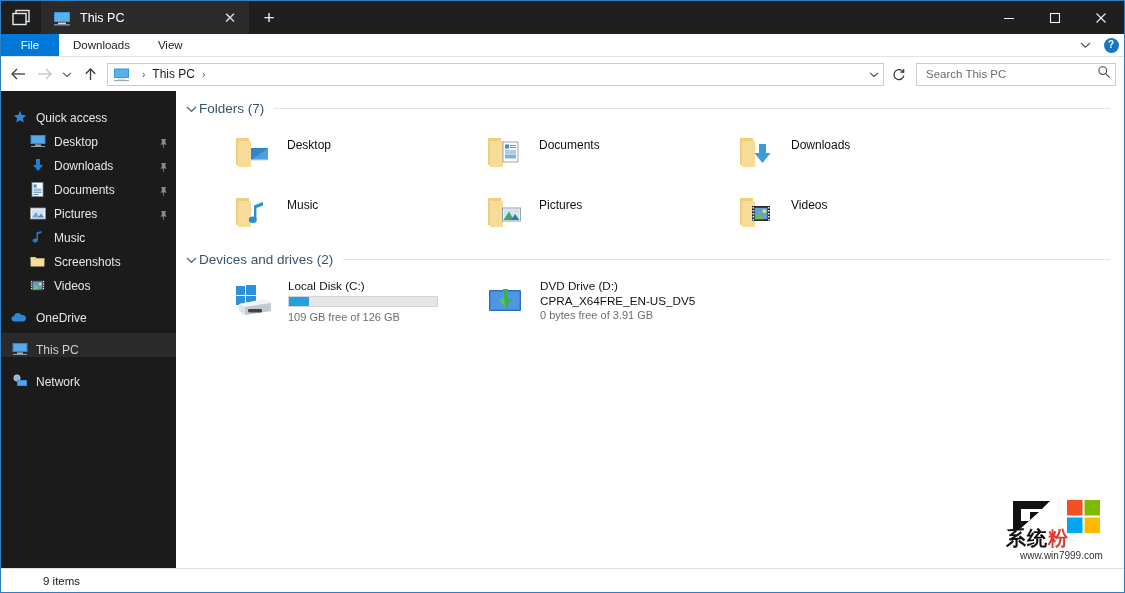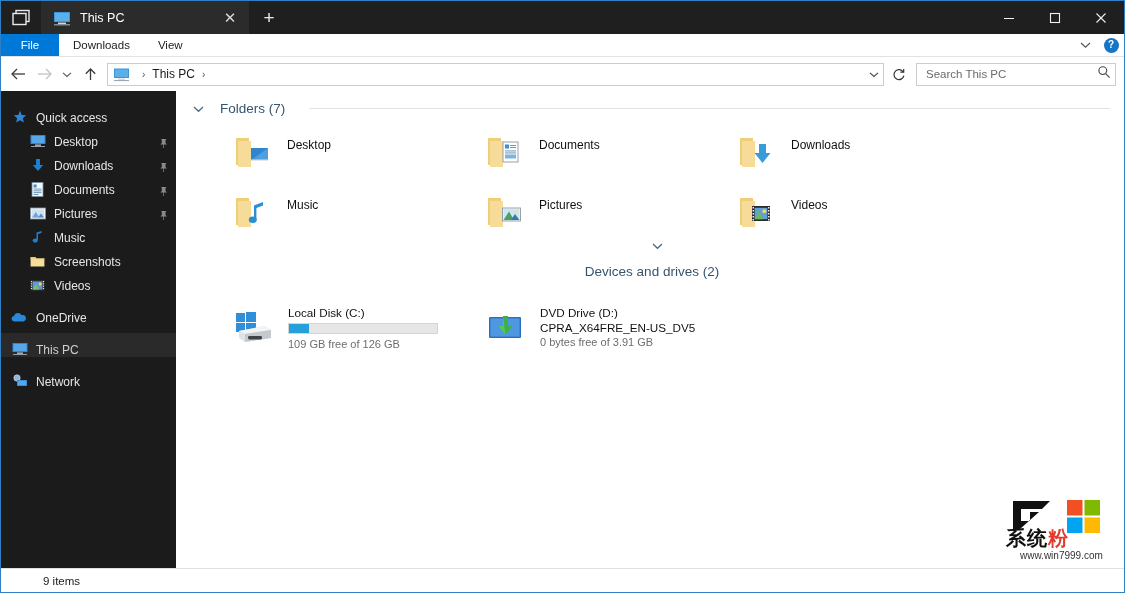--- a/index.html
+++ b/index.html
@@ -204,23 +204,22 @@
   
   .content {
     flex: 1 1 auto;
     background: #ffffff;
     padding: 10px 0 0 0;
     overflow: hidden;
     position: relative;
   }
   .group-head {
     display: flex; align-items: center;
-    padding-left: 14px;
+    padding-left: 7px;
     margin-bottom: 6px;
-    gap: 14px;
   }
   .group-chev {
     width: 16px; display: flex; align-items: center; justify-content: center;
     color: #4a6b86;
   }
   .group-title {
     font-size: 13.5px;
     color: #37546d;
     padding-right: 10px;
     white-space: nowrap;
@@ -725,21 +724,21 @@
                 <rect x="32" y="21" width="1.5" height="1.5"></rect>
                   <rect x="32" y="24" width="1.5" height="1.5"></rect>
                 <rect x="32" y="27" width="1.5" height="1.5"></rect>
               </g>
             </svg>
           </span>
           <span class="tile-label">Videos</span>
         </div>
       </div>
 
-      <div class="group-head" style="flex-direction:column;">
+      <div class="group-head" style="margin-top:10px;">
         <span class="group-chev">
           <svg width="11" height="8" viewBox="0 0 11 8">
               <polyline points="1,2 5.5,6.3 10,2" fill="none" stroke="#4a6b86" stroke-width="1.25"></polyline>
             </svg>
         </span>
         <span class="group-title">Devices and drives (2)</span>
         <span class="group-rule"></span>
       </div>
 
       <div class="drives">

